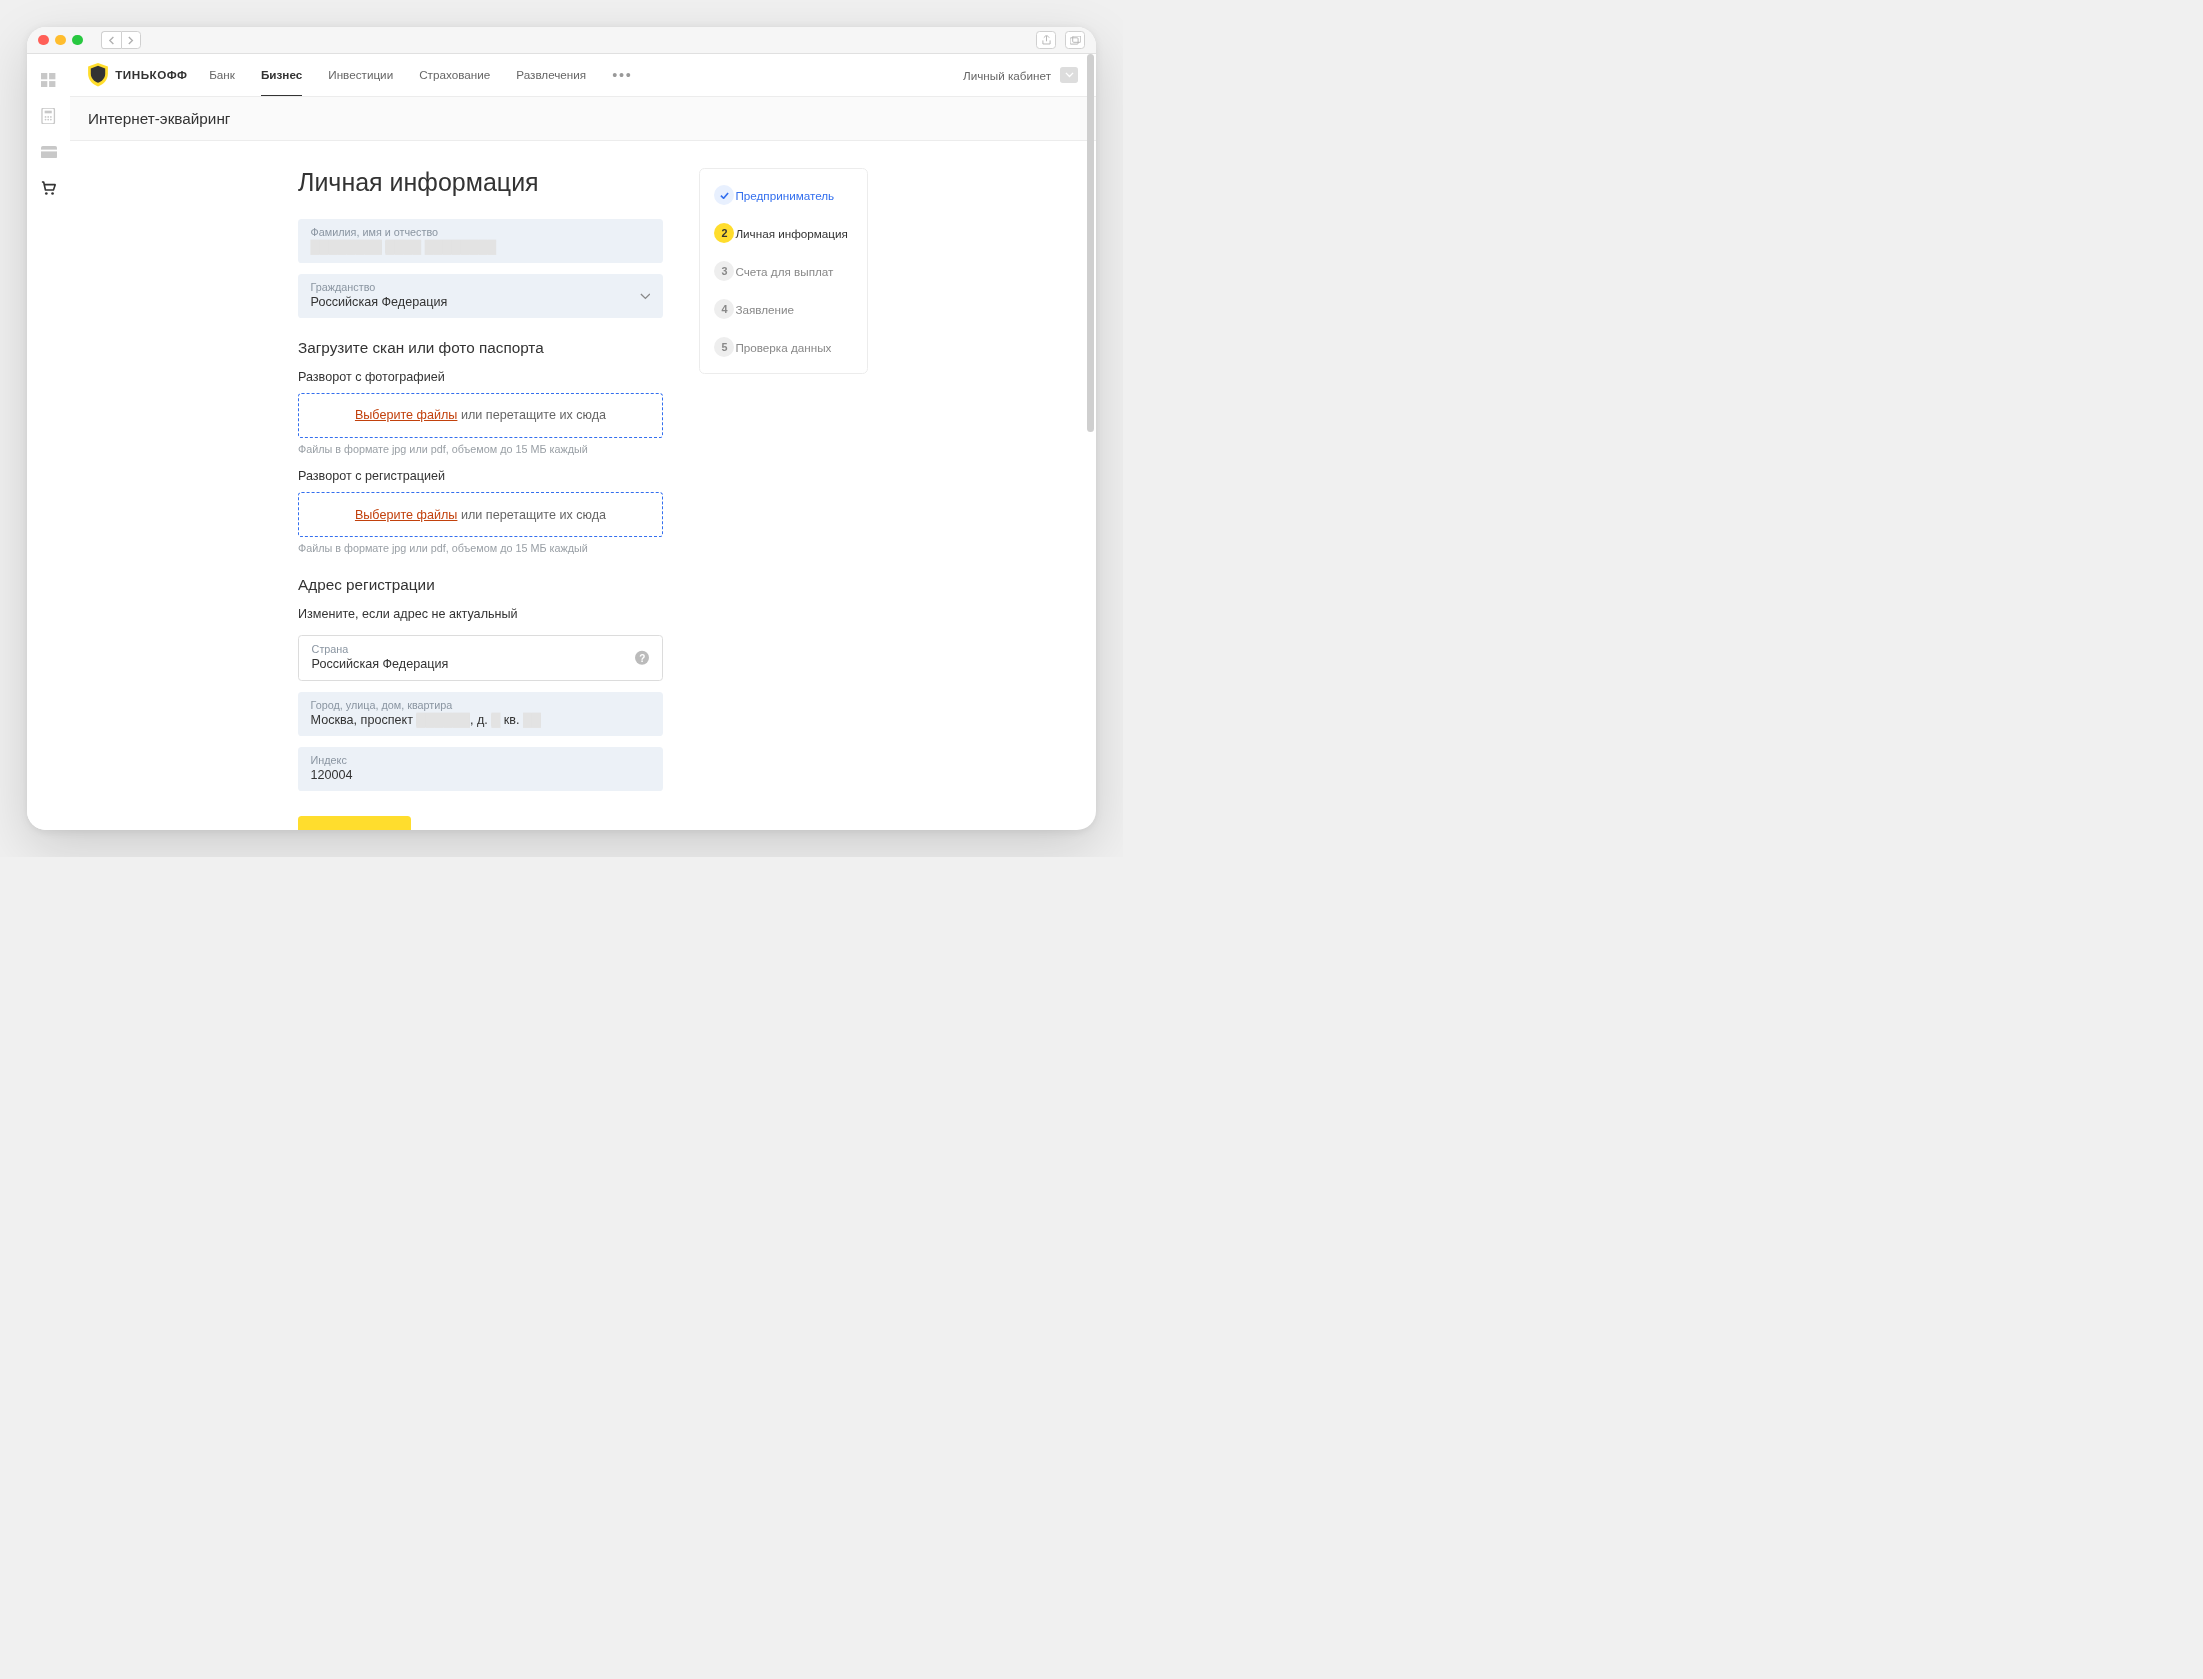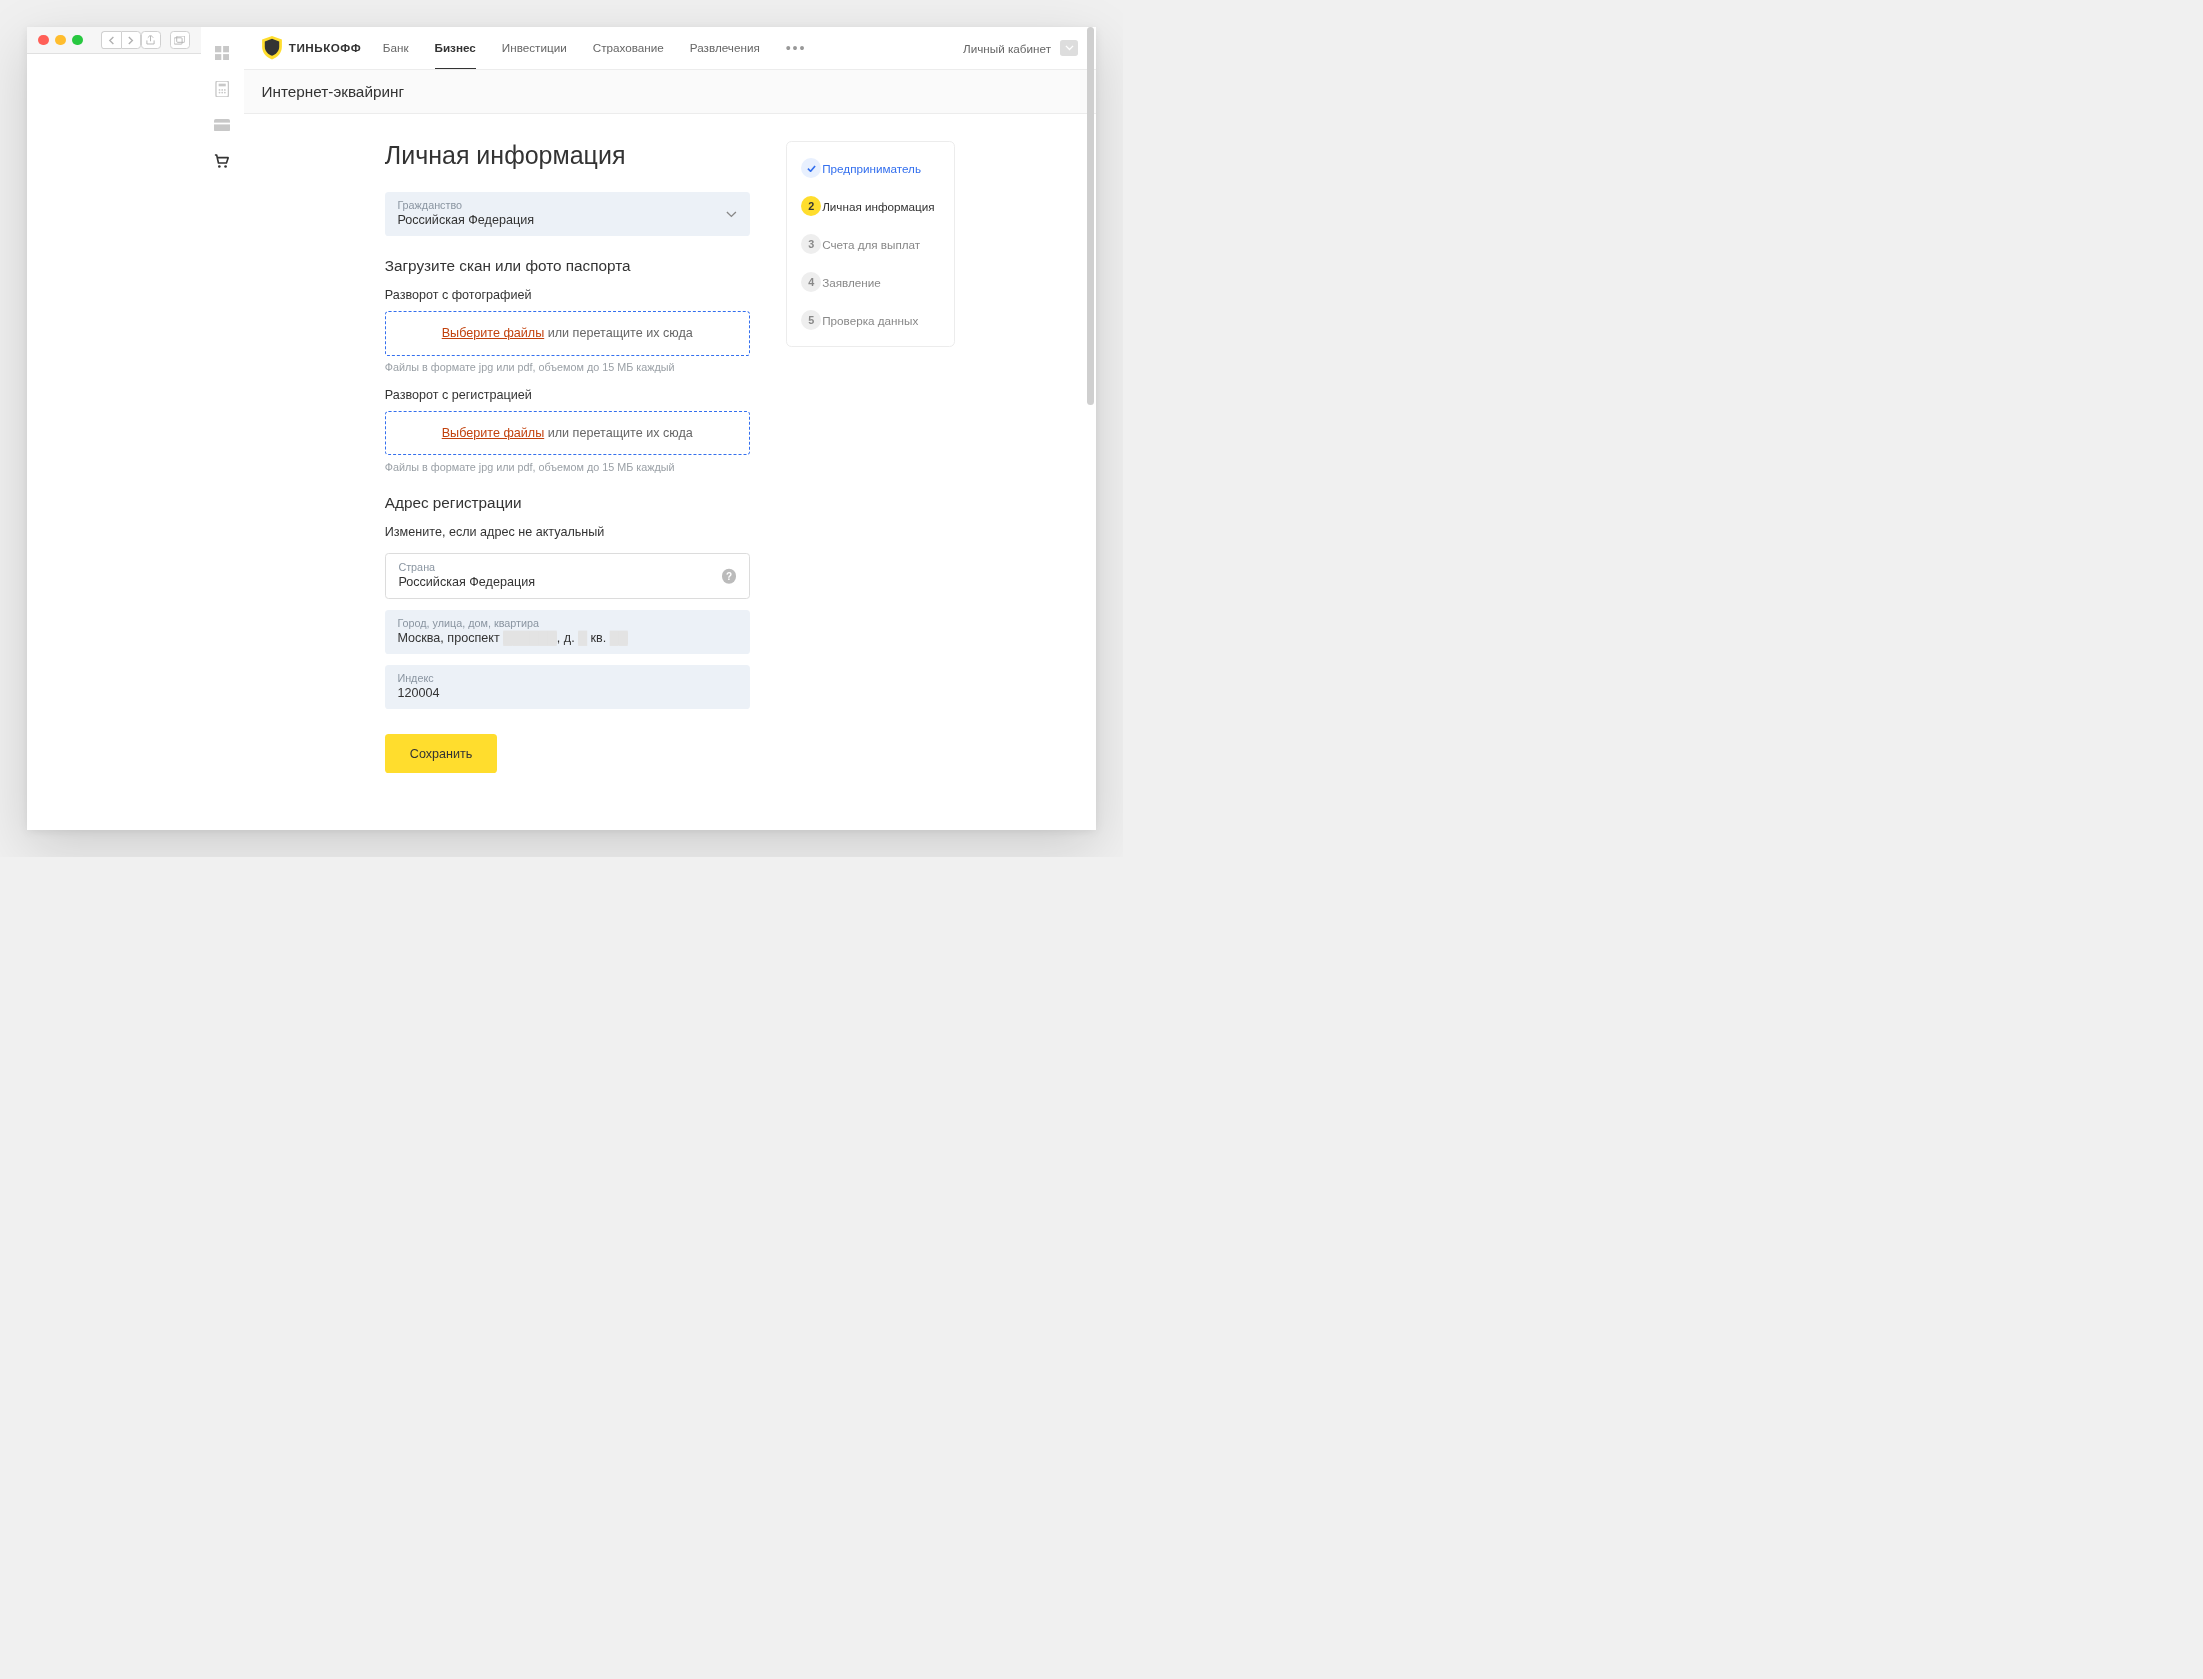--- a/index.html
+++ b/index.html
@@ -14,26 +14,26 @@
   display: flex;
   align-items: stretch;
   justify-content: center;
 }
 .canvas {
   width: 100%;
   position: relative;
 }
 .browser-window {
   background: #fff;
-  border-radius: 0;
+  border-radius: 19px;
   box-shadow: 0 18px 54px rgba(0,0,0,0.15), 0 1.8px 9px rgba(0,0,0,0.08);
   overflow: hidden;
   height: 100%;
   display: flex;
-  flex-direction: row;
+  flex-direction: column;
 }
 .titlebar {
   height: 27px;
   background: #f6f6f6;
   border-bottom: 0.9px solid #e0e0e0;
   display: flex;
   align-items: center;
   padding: 0 10.8px;
   justify-content: space-between;
 }
@@ -265,20 +265,26 @@
           </div>
         </div>
       </div>
 
       <div class="subheader">Интернет-эквайринг</div>
 
       <div class="main-area">
         <div class="form-col">
           <h1 class="h1">Личная информация</h1>
 
+          <div class="field">
+            <div class="field-label">Фамилия, имя и отчество</div>
+            <div class="field-value">
+              <span class="red">████████</span>&nbsp;<span class="red">████</span>&nbsp;<span class="red">████████</span>
+            </div>
+          </div>
 
           <div class="field">
             <div class="field-label">Гражданство</div>
             <div class="field-value">Российская Федерация</div>
             <div class="field-chev">
               <svg width="10.8" height="6.3" viewBox="0 0 12 7">
                     <path d="M1 1 L6 6 L11 1" fill="none" stroke="#888" stroke-width="1.5"></path>
                   </svg>
             </div>
           </div>

